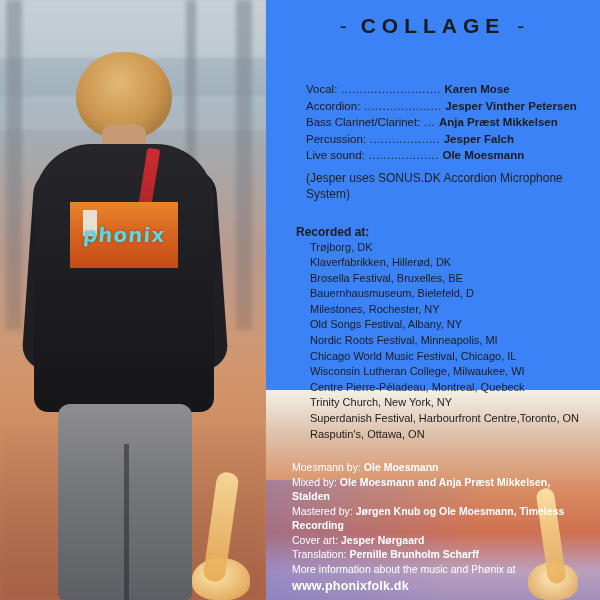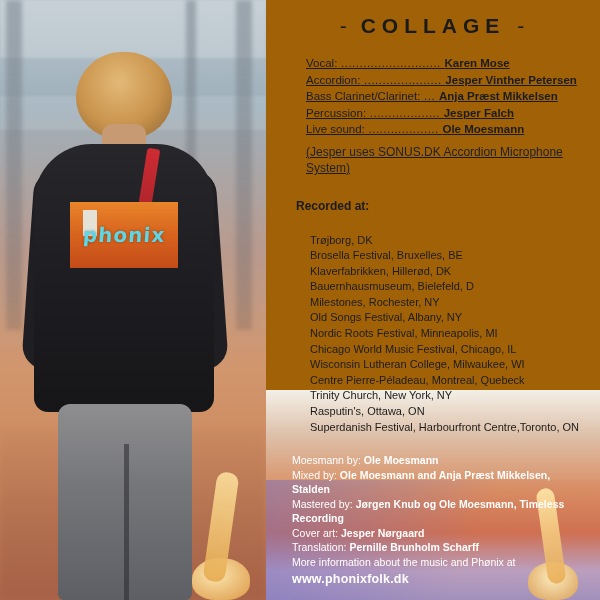--- a/index.html
+++ b/index.html
@@ -172,21 +172,21 @@
     width: 58px; height: 42px;
     background: radial-gradient(ellipse at 40% 40%, rgba(255,236,180,0.95), rgba(226,158,70,0.9));
     border-radius: 50% 50% 40% 40%;
   }
 
   
   .panel {
     position: absolute;
     left: 266px; top: 0;
     width: 334px; height: 600px;
-    background: #a16207;
+    background: #3b82f6;
     overflow: hidden;
   }
   .panel .gradient-bottom {
     position: absolute;
     left: 0; right: 0; bottom: 0;
     height: 210px;
     background: linear-gradient(180deg, #f3f0e7 0%, #ddbfa8 22%, #d98e63 48%, #cf6f50 68%, #b8a3c9 86%, #9c93c6 100%);
   }
   .panel .gradient-bottom::after {
     content: "";
@@ -227,46 +227,45 @@
     margin-top: 14px;
     font-size: 21px;
     font-weight: bold;
     letter-spacing: 6px;
     color: #1a1a1a;
     font-family: "Liberation Sans", sans-serif;
   }
   .title .dash { letter-spacing: 2px; font-weight: normal; }
 
   .credits {
-    margin-top: 17px;
+    margin-top: 43px;
     padding-left: 24px;
     font-size: 11.5px;
     line-height: 16.5px;
-    text-decoration: underline;
   }
   .credit-row {
     white-space: nowrap;
   }
   .credit-role { }
   .credit-dots { letter-spacing: 0.5px; }
   .credit-name { font-weight: bold; }
   .credit-note {
     margin-top: 6px;
     font-size: 12px;
     color: #222;
   }
 
   .rec-head {
     margin-top: 22px;
     padding-left: 14px;
     font-size: 12px;
     font-weight: bold;
   }
   .venues {
-    margin-top: 20px;
+    margin-top: 1px;
     padding-left: 28px;
     font-size: 11px;
     line-height: 15.6px;
   }
 
   .footer-credits {
     margin-top: 18px;
     padding-left: 10px;
     font-size: 10.5px;
     line-height: 14.5px;
@@ -354,32 +353,32 @@
         </div>
         <div class="credit-row">
           <span class="credit-role">Live sound:</span><span class="credit-dots"> ................... </span><span class="credit-name">Ole Moesmann</span>
         </div>
         <div class="credit-note">(Jesper uses SONUS.DK Accordion Microphone System)</div>
       </div>
 
       <div class="rec-head">Recorded at:</div>
       <div class="venues">
         <div>Trøjborg, DK</div>
+        <div>Klaverfabrikken, Hillerød, DK</div>
         <div>Brosella Festival, Bruxelles, BE</div>
-        <div>Klaverfabrikken, Hillerød, DK</div>
         <div>Bauernhausmuseum, Bielefeld, D</div>
         <div>Milestones, Rochester, NY</div>
         <div>Old Songs Festival, Albany, NY</div>
         <div>Nordic Roots Festival, Minneapolis, MI</div>
         <div>Chicago World Music Festival, Chicago, IL</div>
         <div>Wisconsin Lutheran College, Milwaukee, WI</div>
         <div>Centre Pierre-Péladeau, Montreal, Quebeck</div>
         <div>Trinity Church, New York, NY</div>
+        <div>Superdanish Festival, Harbourfront Centre,Toronto, ON</div>
         <div>Rasputin's, Ottawa, ON</div>
-        <div>Superdanish Festival, Harbourfront Centre,Toronto, ON</div>
       </div>
 
       <div class="footer-credits">
         <div>
           <span class="fc-label">Moesmann by: </span><span class="fc-name">Ole Moesmann</span>
         </div>
         <div>
           <span class="fc-label">Mixed by: </span><span class="fc-name">Ole Moesmann and Anja Præst Mikkelsen, Stalden</span>
         </div>
         <div>

